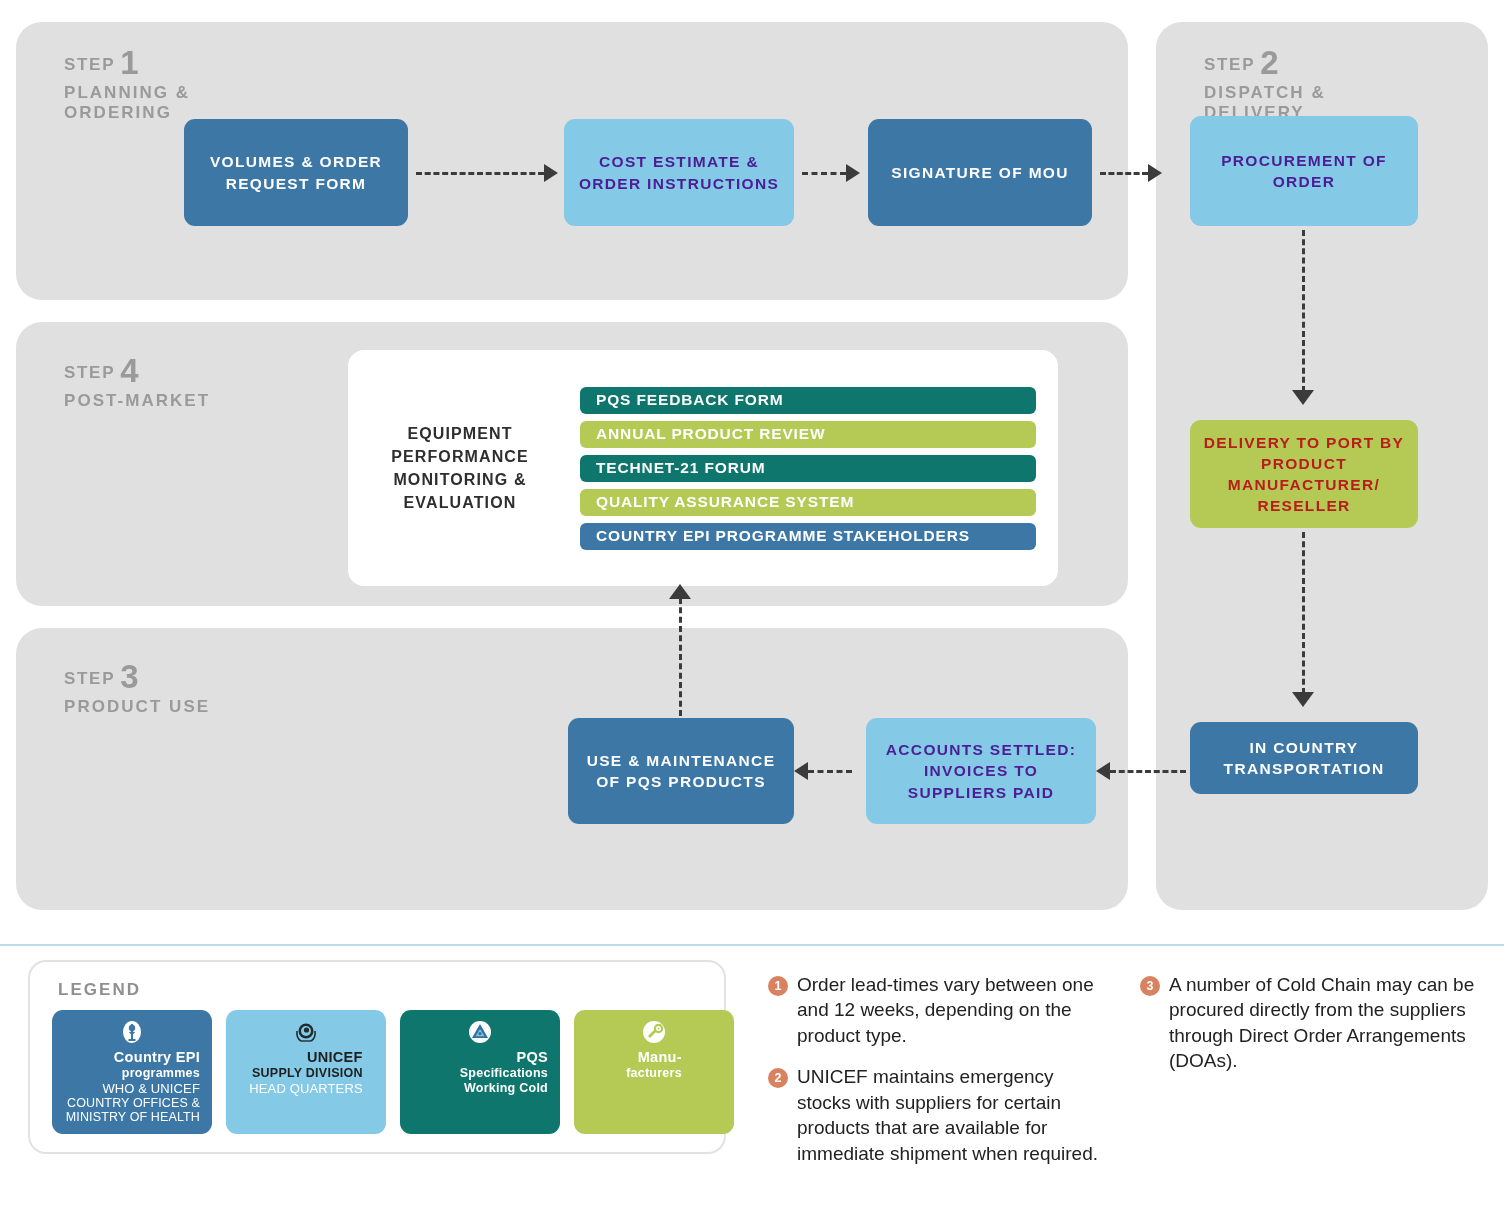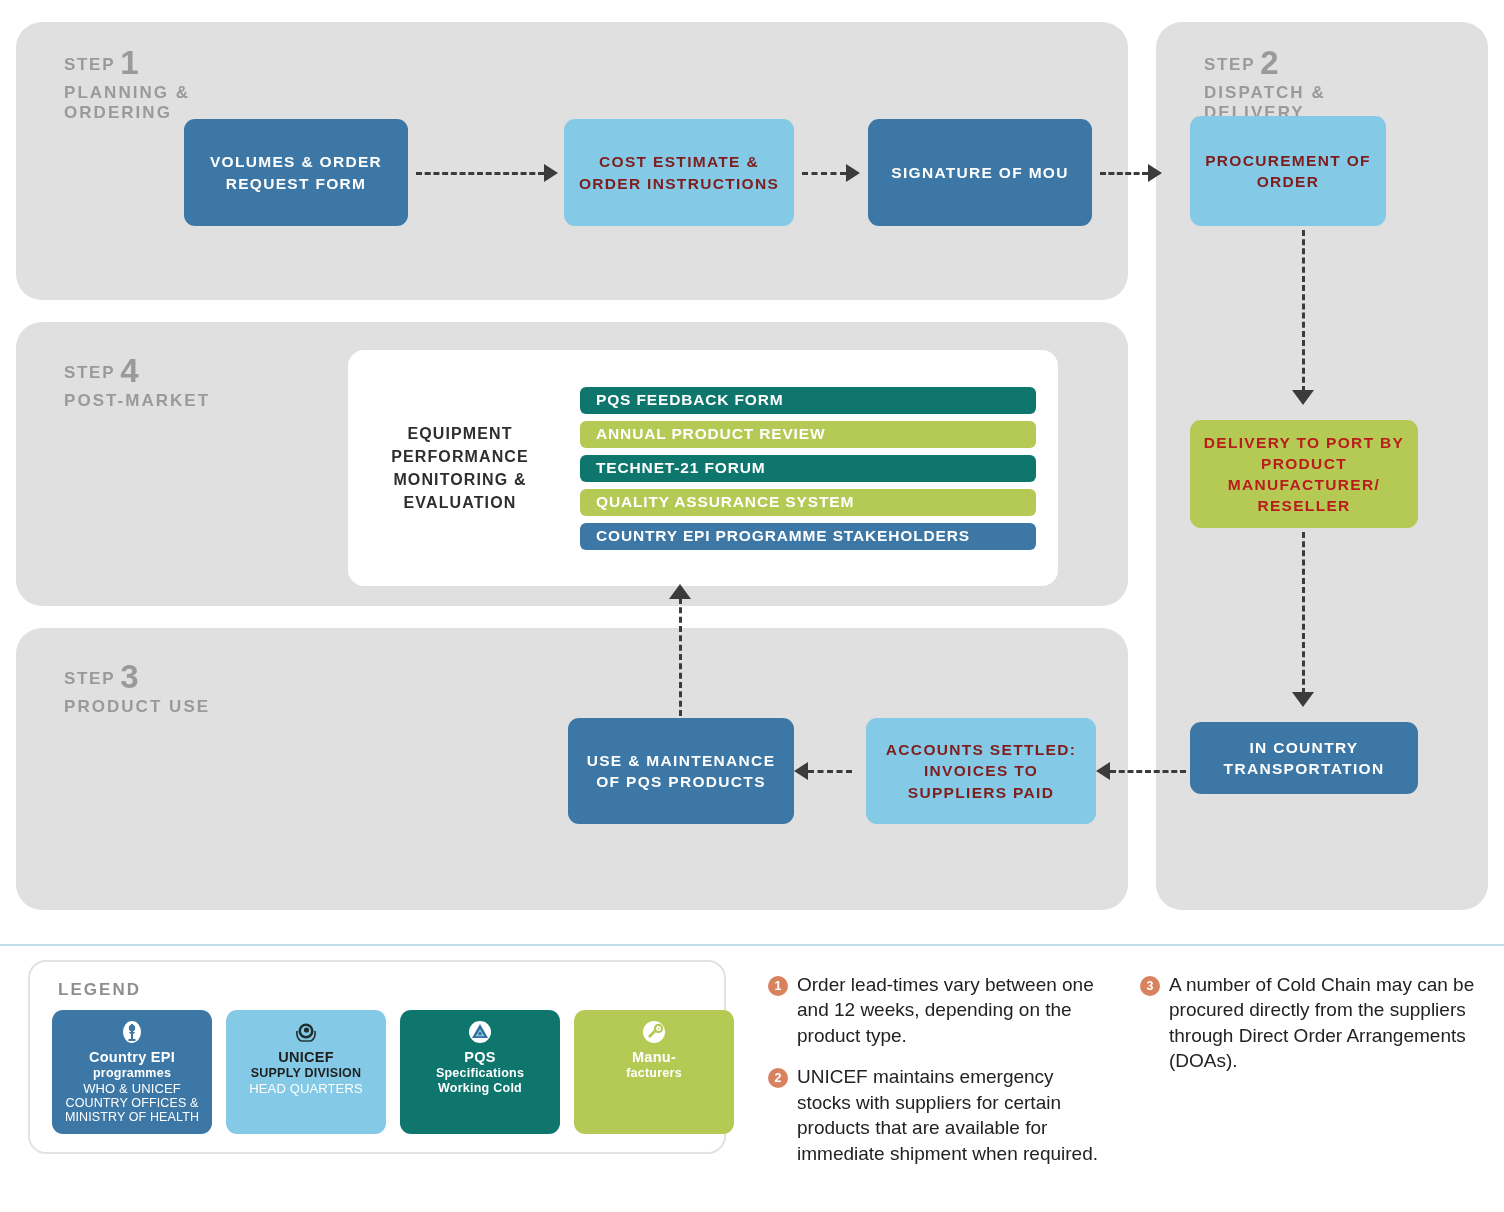--- a/index.html
+++ b/index.html
@@ -60,28 +60,28 @@
     display:flex;align-items:center;justify-content:center;
     text-align:center;
     font-weight:bold;
     font-size:15.5px;
     letter-spacing:.085em;
     line-height:1.36;
     padding:4px 8px;
     box-sizing:border-box;
   }
   .c-blue{background:#3c77a5;color:#ffffff;}
-  .c-lblue{background:#84c9e5;color:#7f1d1d;}
+  .c-lblue{background:#84c9e5;color:#4c1d95;}
   .c-teal{background:#0f766e;color:#ffffff;}
   .c-green{background:#b5ca55;color:#b91c1c;}
 
   #box-volumes{left:184px;top:119px;width:224px;height:107px;}
   #box-cost{left:564px;top:119px;width:230px;height:107px;}
   #box-signature{left:868px;top:119px;width:224px;height:107px;}
-  #box-procurement{left:1190px;top:116px;width:196px;height:110px;}
+  #box-procurement{left:1190px;top:116px;width:228px;height:110px;}
   #box-delivery-port{left:1190px;top:420px;width:228px;height:108px;}
   #box-incountry{left:1190px;top:722px;width:228px;height:72px;}
   #box-accounts{left:866px;top:718px;width:230px;height:106px;}
   #box-usemaint{left:568px;top:718px;width:226px;height:106px;}
 
   
   #card-epme{
     position:absolute;left:348px;top:350px;width:710px;height:236px;
     background:#ffffff;border-radius:16px;
     display:flex;align-items:center;
@@ -156,21 +156,21 @@
     display:flex;gap:14px;
   }
   .lgcard{
     width:160px;height:124px;border-radius:11px;
     display:flex;flex-direction:column;align-items:center;
     justify-content:flex-start;
     padding-top:9px;box-sizing:border-box;
     color:#ffffff;
   }
   .lgicon{width:26px;height:26px;margin-bottom:4px;}
-  .lgtext{text-align:center;line-height:1.17;padding:0 12px;}
+  .lgtext{text-align:right;line-height:1.17;padding:0 12px;}
   .lgtext .l1{display:block;font-weight:bold;font-size:14.5px;letter-spacing:.02em;}
   .lgtext .l2{display:block;font-weight:bold;font-size:12.5px;letter-spacing:.02em;}
   .lgtext .l3{display:block;font-weight:normal;font-size:13px;letter-spacing:.01em;}
   .lgtext .l4{display:block;font-weight:normal;font-size:12.5px;letter-spacing:.01em;}
   .lgcard.darktext .l1,.lgcard.darktext .l2{color:#1f1f1f;}
 
   
   .notes-col{position:absolute;}
   #notes-col1{left:768px;top:972px;width:340px;}
   #notes-col2{left:1140px;top:972px;width:340px;}

